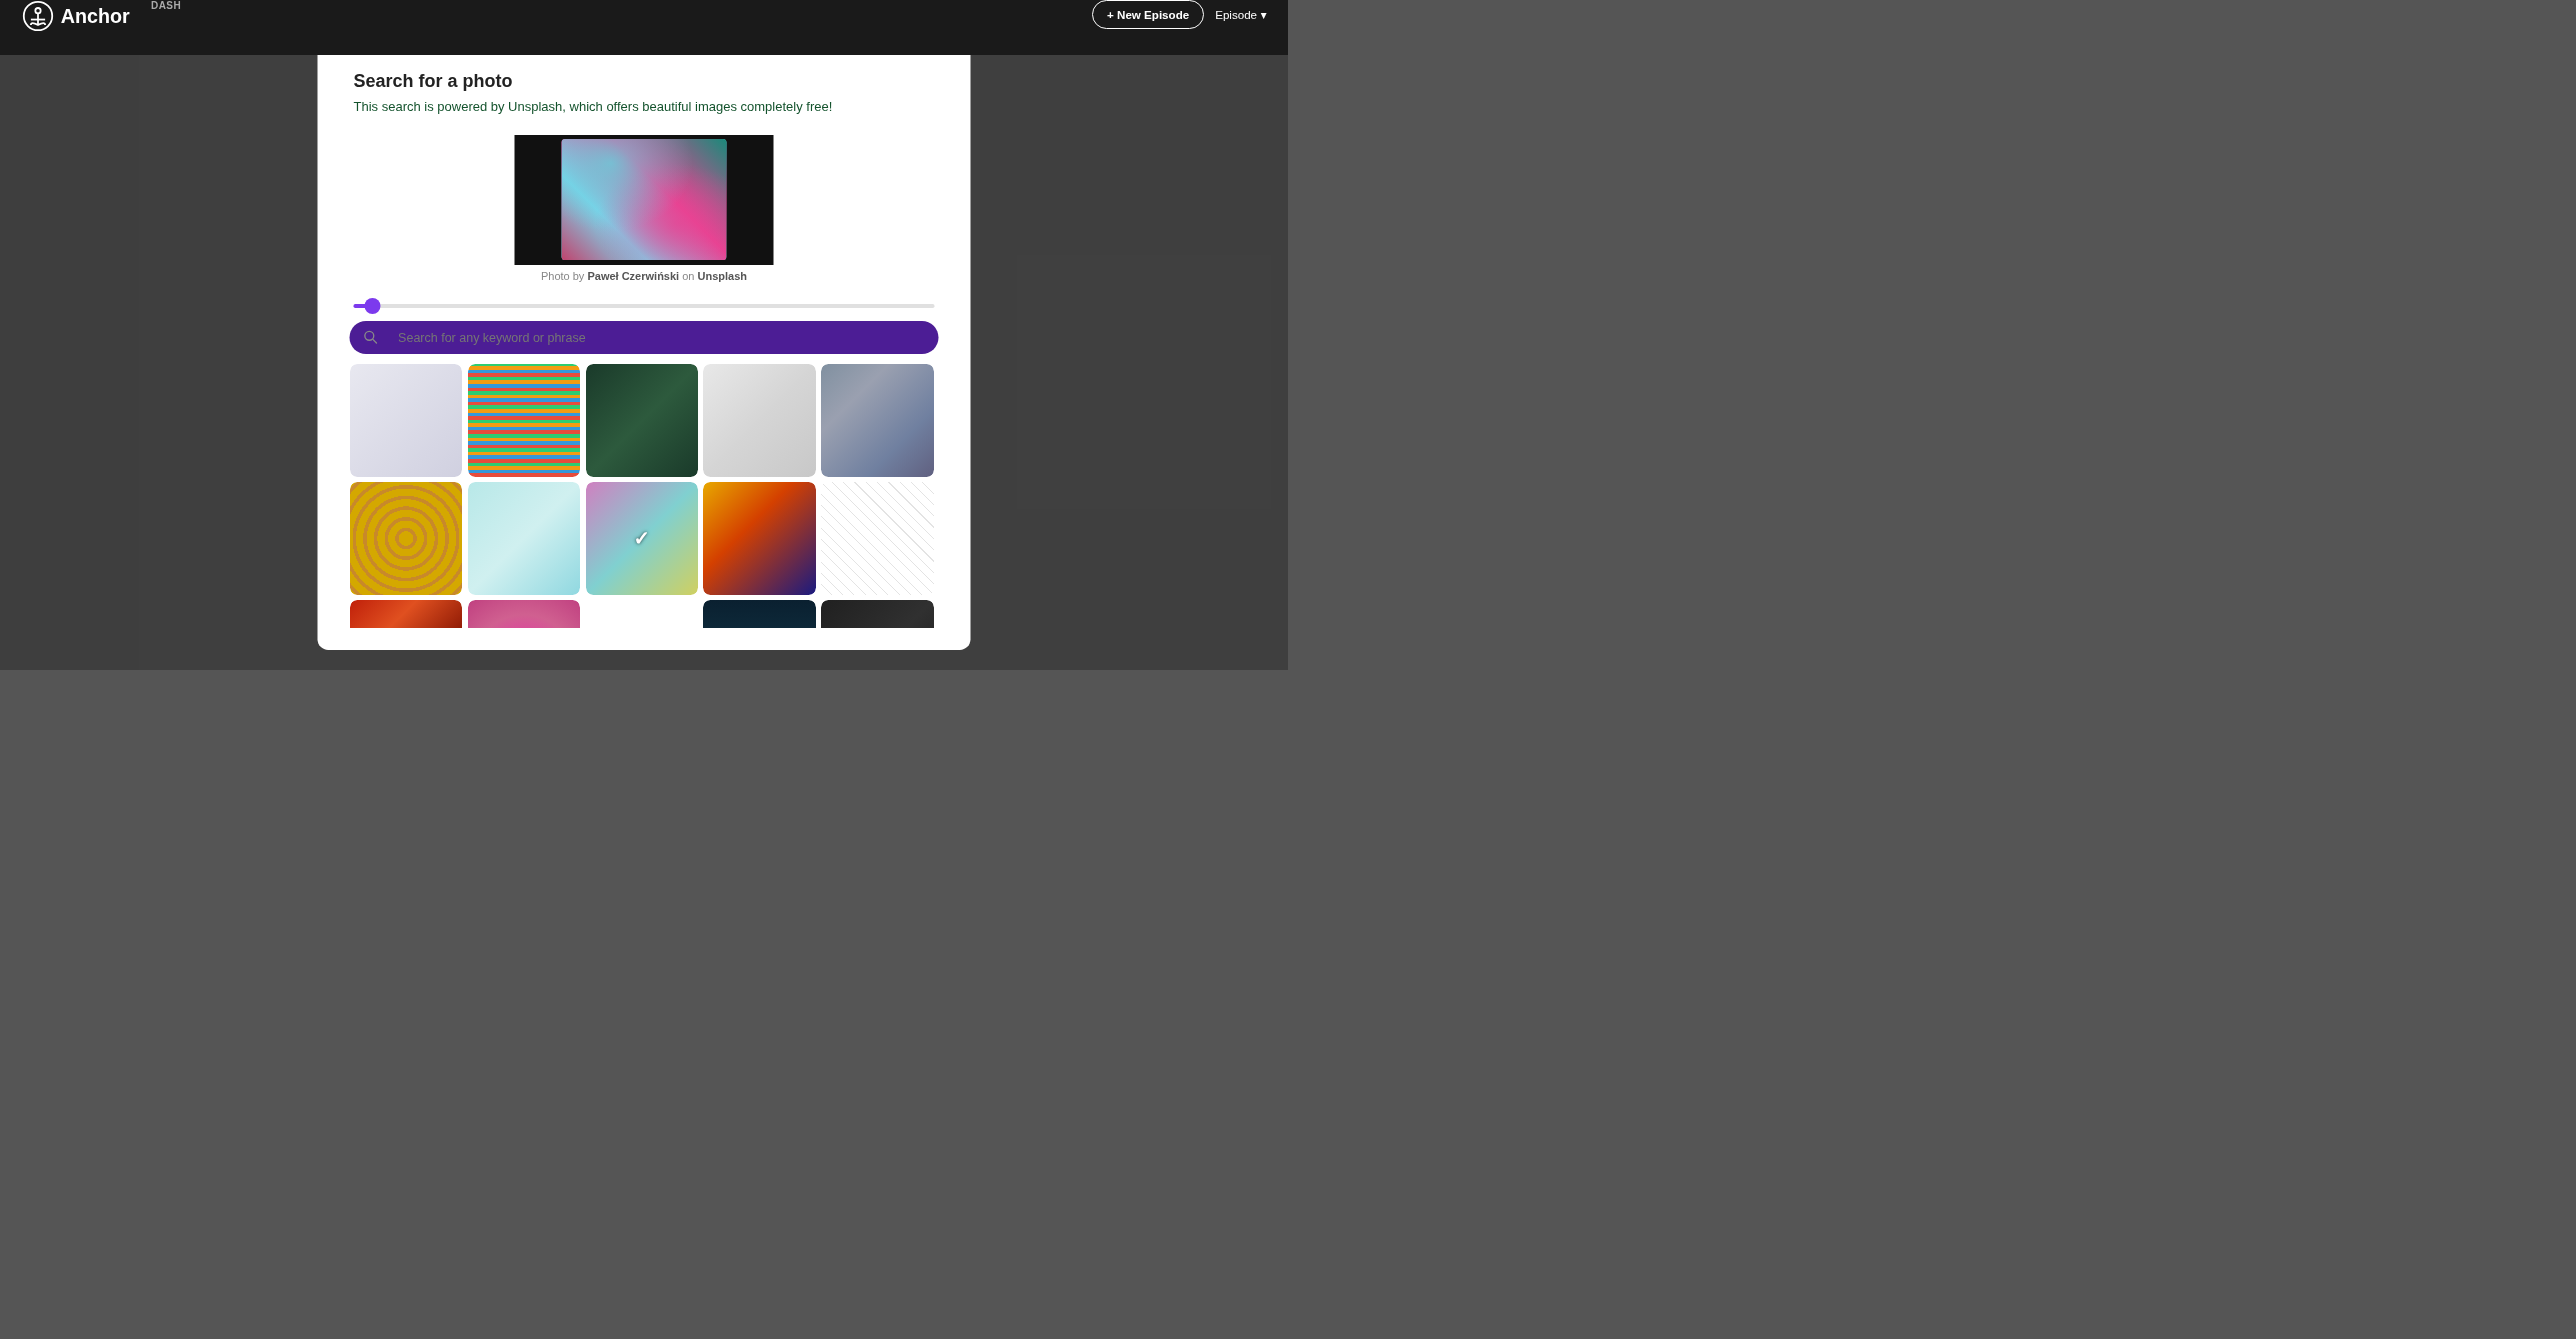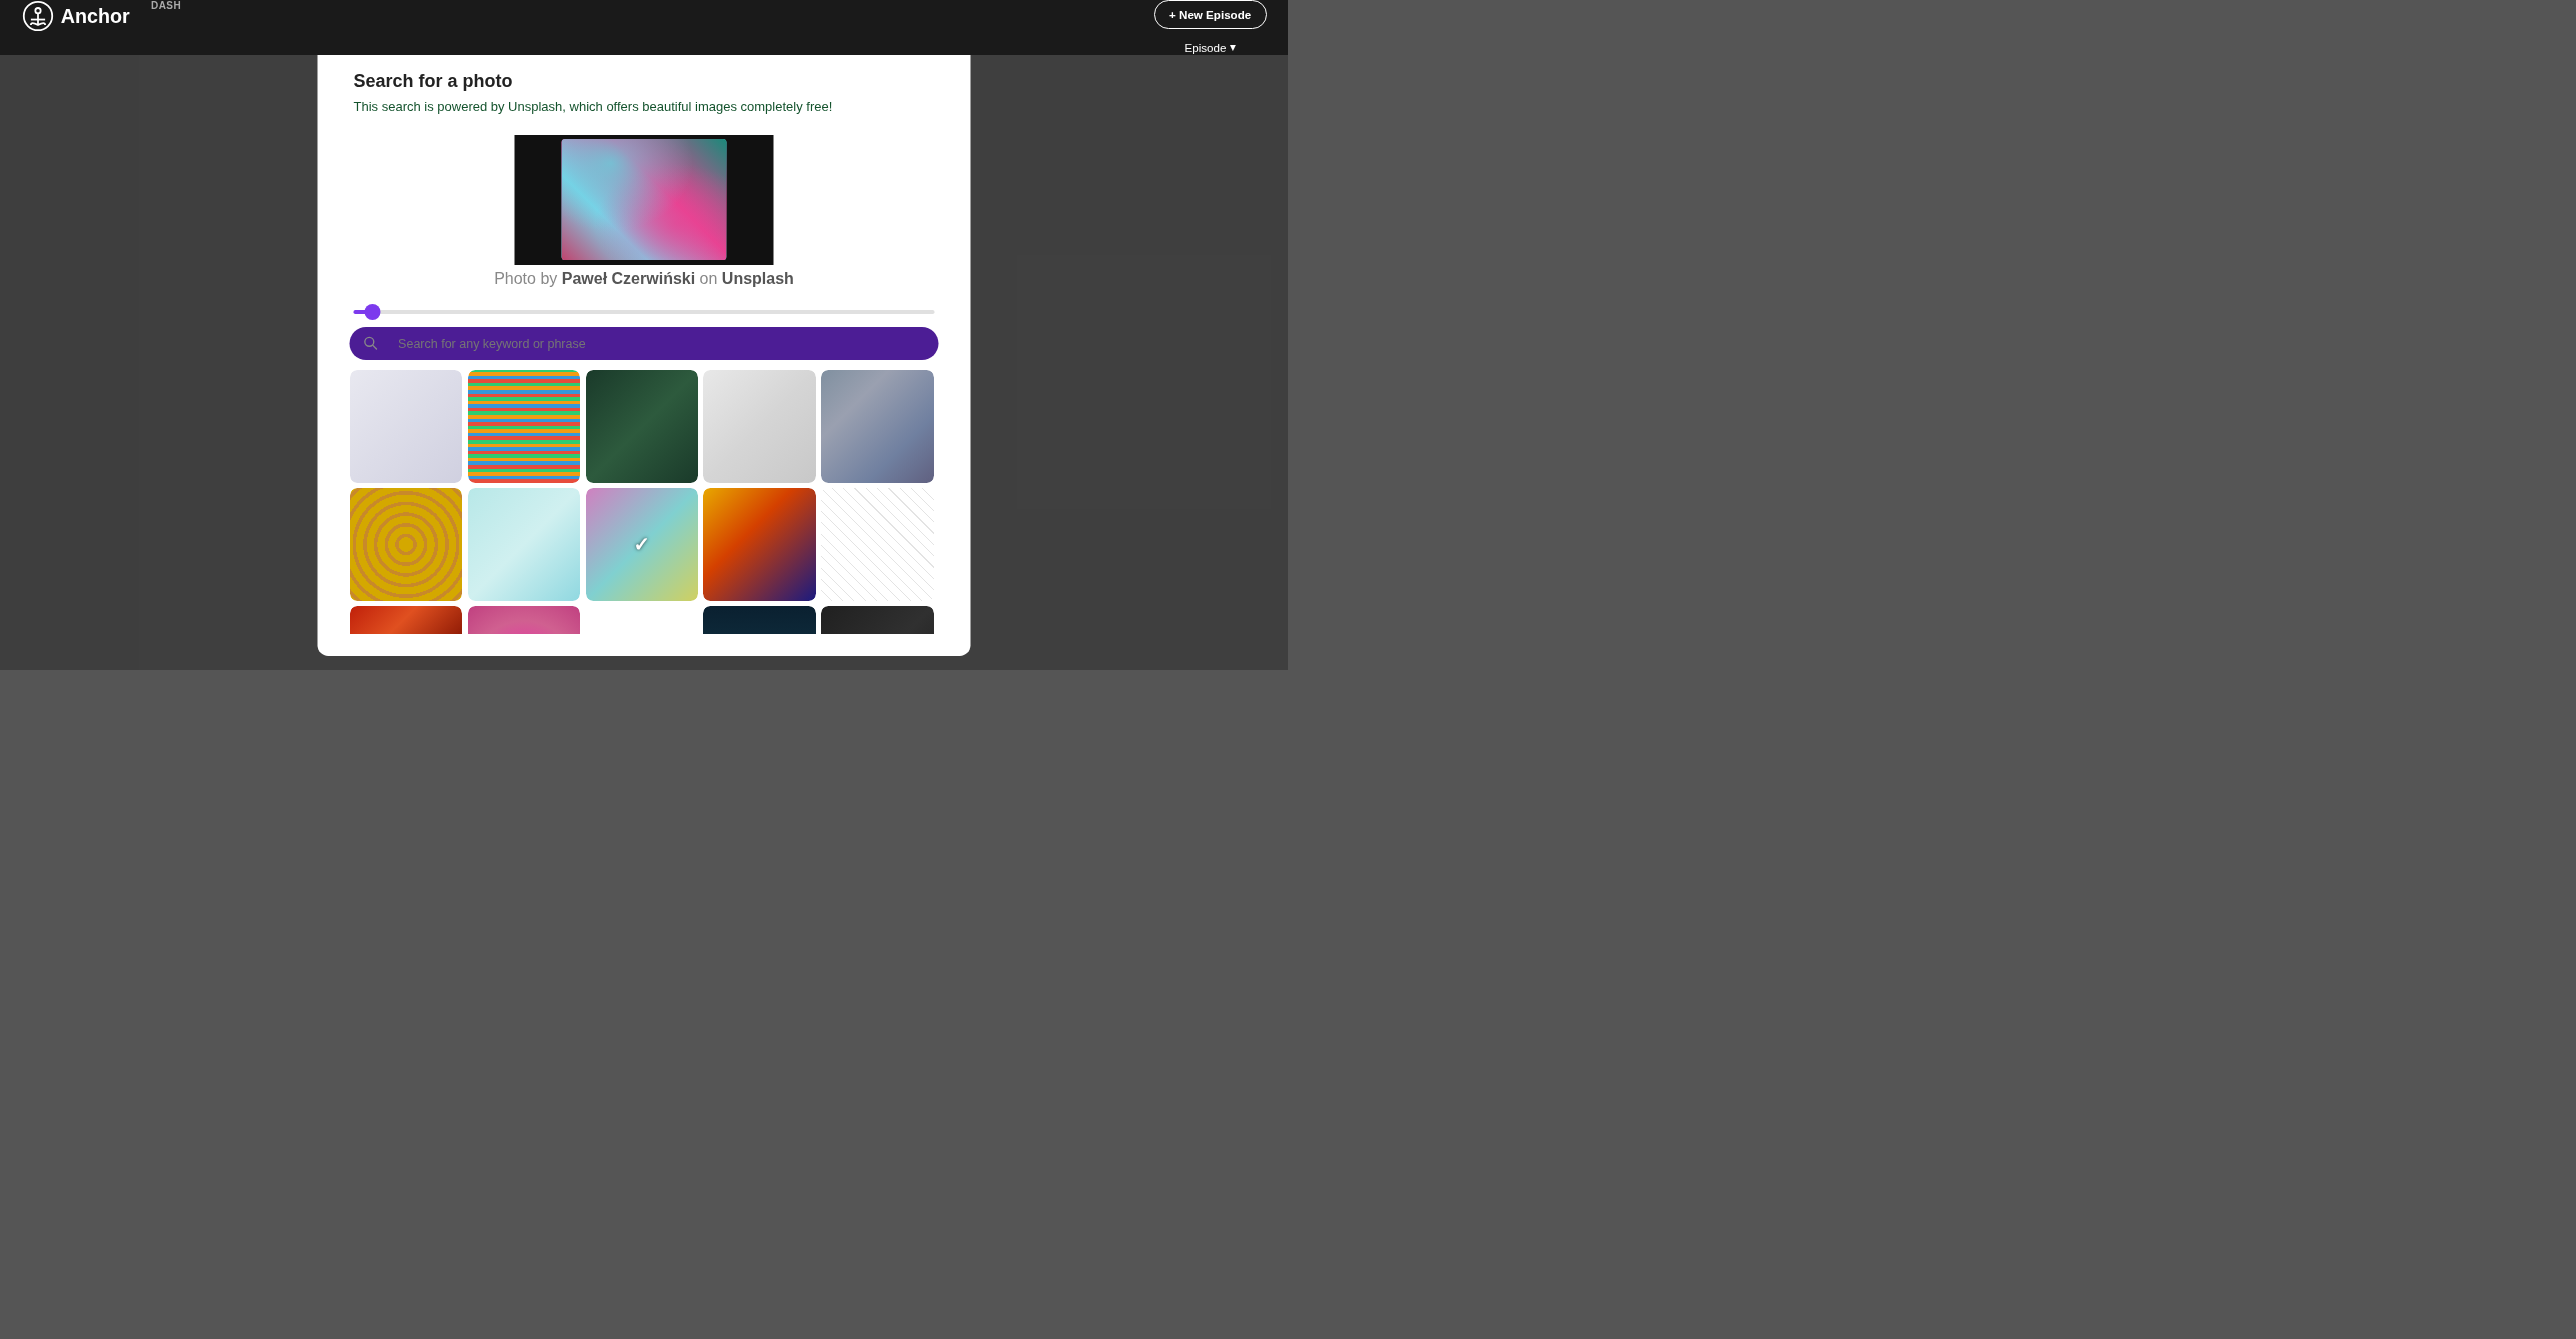--- a/index.html
+++ b/index.html
@@ -48,21 +48,20 @@
       font-size: 10px;
       font-weight: 700;
       letter-spacing: 0.4px;
     }
 
     .header-right {
       margin-left: auto;
       display: flex;
       align-items: center;
       gap: 10.7px;
-      flex-direction: column;
     }
 
     .new-episode-btn {
       background: transparent;
       border: 1.8px solid white;
       color: white;
       padding: 7.2px 14.3px;
       border-radius: 18px;
       font-size: 11.6px;
       font-weight: 600;
@@ -163,21 +162,21 @@
       position: absolute;
       inset: 0;
       background: 
         radial-gradient(ellipse at 30% 20%, rgba(100,210,220,0.8) 0%, transparent 50%),
         radial-gradient(ellipse at 70% 70%, rgba(232,67,147,0.7) 0%, transparent 50%),
         linear-gradient(45deg, #c0446e 0%, #7dd3ea 30%, #e84393 60%, #1a8a7a 100%);
     }
 
     .photo-credit {
       text-align: center;
-      font-size: 16px;
+      font-size: 11px;
       color: #888;
       margin-bottom: 9px;
     }
 
     .photo-credit strong {
       font-weight: 600;
       color: #555;
     }
 
     

